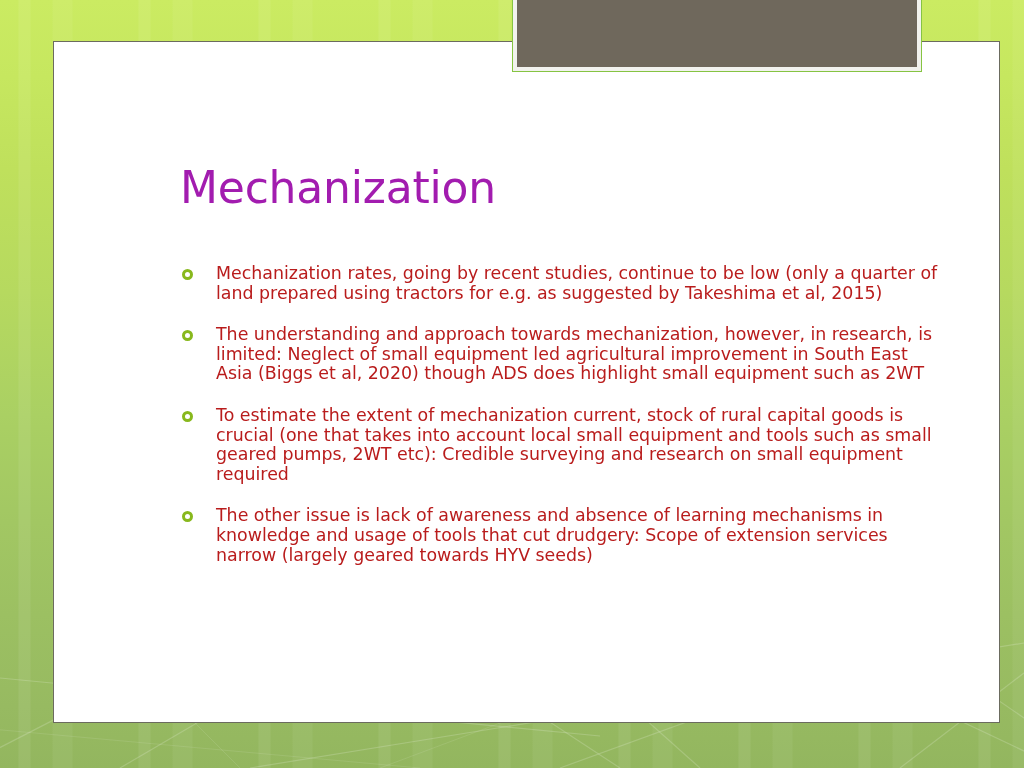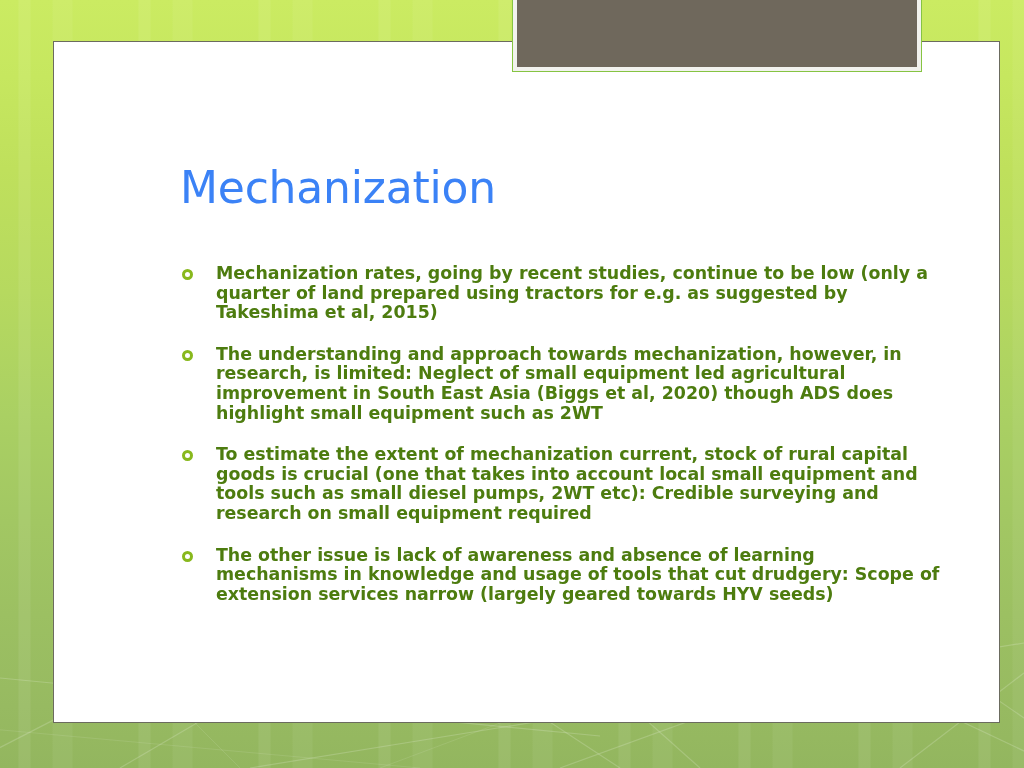--- a/index.html
+++ b/index.html
@@ -100,21 +100,21 @@
     background: #6f685c;
   }
 
   
   #slide-title {
     position: absolute;
     left: 126px;
     top: 122px;
     font-size: 44px;
     line-height: 1.1;
-    color: #3b82f6;
+    color: #a21caf;
     font-weight: 400;
     letter-spacing: -0.2px;
     white-space: nowrap;
   }
 
   
   #body {
     position: absolute;
     left: 128px;
     top: 222px;
@@ -136,22 +136,22 @@
     border-radius: 50%;
     border: 3px solid #88b81d;
     box-sizing: border-box;
     background: #ffffff;
   }
 
   .bullet-text {
     flex: 1 1 auto;
     font-size: 17.4px;
     line-height: 19.6px;
-    color: #4d7c0f;
-    font-weight: 700;
+    color: #b91c1c;
+    font-weight: 400;
   }
 </style>
 </head>
 <body>
 
 <div id="slide">
 
   <div class="bg-bands"></div>
 
   <div class="bg-lines">
@@ -187,21 +187,21 @@
         <span class="bullet-text">Mechanization rates, going by recent studies, continue to be low (only a quarter of land prepared using tractors for e.g. as suggested by Takeshima et al, 2015)</span>
       </div>
 
       <div class="bullet-item">
         <span class="bullet-glyph"></span>
         <span class="bullet-text">The understanding and approach towards mechanization, however, in research, is limited: Neglect of small equipment led agricultural improvement in South East Asia (Biggs et al, 2020) though ADS does highlight small equipment such as 2WT</span>
       </div>
 
       <div class="bullet-item">
         <span class="bullet-glyph"></span>
-        <span class="bullet-text">To estimate the extent of mechanization current, stock of rural capital goods is crucial (one that takes into account local small equipment and tools such as small diesel pumps, 2WT etc): Credible surveying and research on small equipment required</span>
+        <span class="bullet-text">To estimate the extent of mechanization current, stock of rural capital goods is crucial (one that takes into account local small equipment and tools such as small geared pumps, 2WT etc): Credible surveying and research on small equipment required</span>
       </div>
 
 
       <div class="bullet-item">
         <span class="bullet-glyph"></span>
         <span class="bullet-text">The other issue is lack of awareness and absence of learning mechanisms in knowledge and usage of tools that cut drudgery: Scope of extension services narrow (largely geared towards HYV seeds)</span>
       </div>
 
     </div>
   </div>

